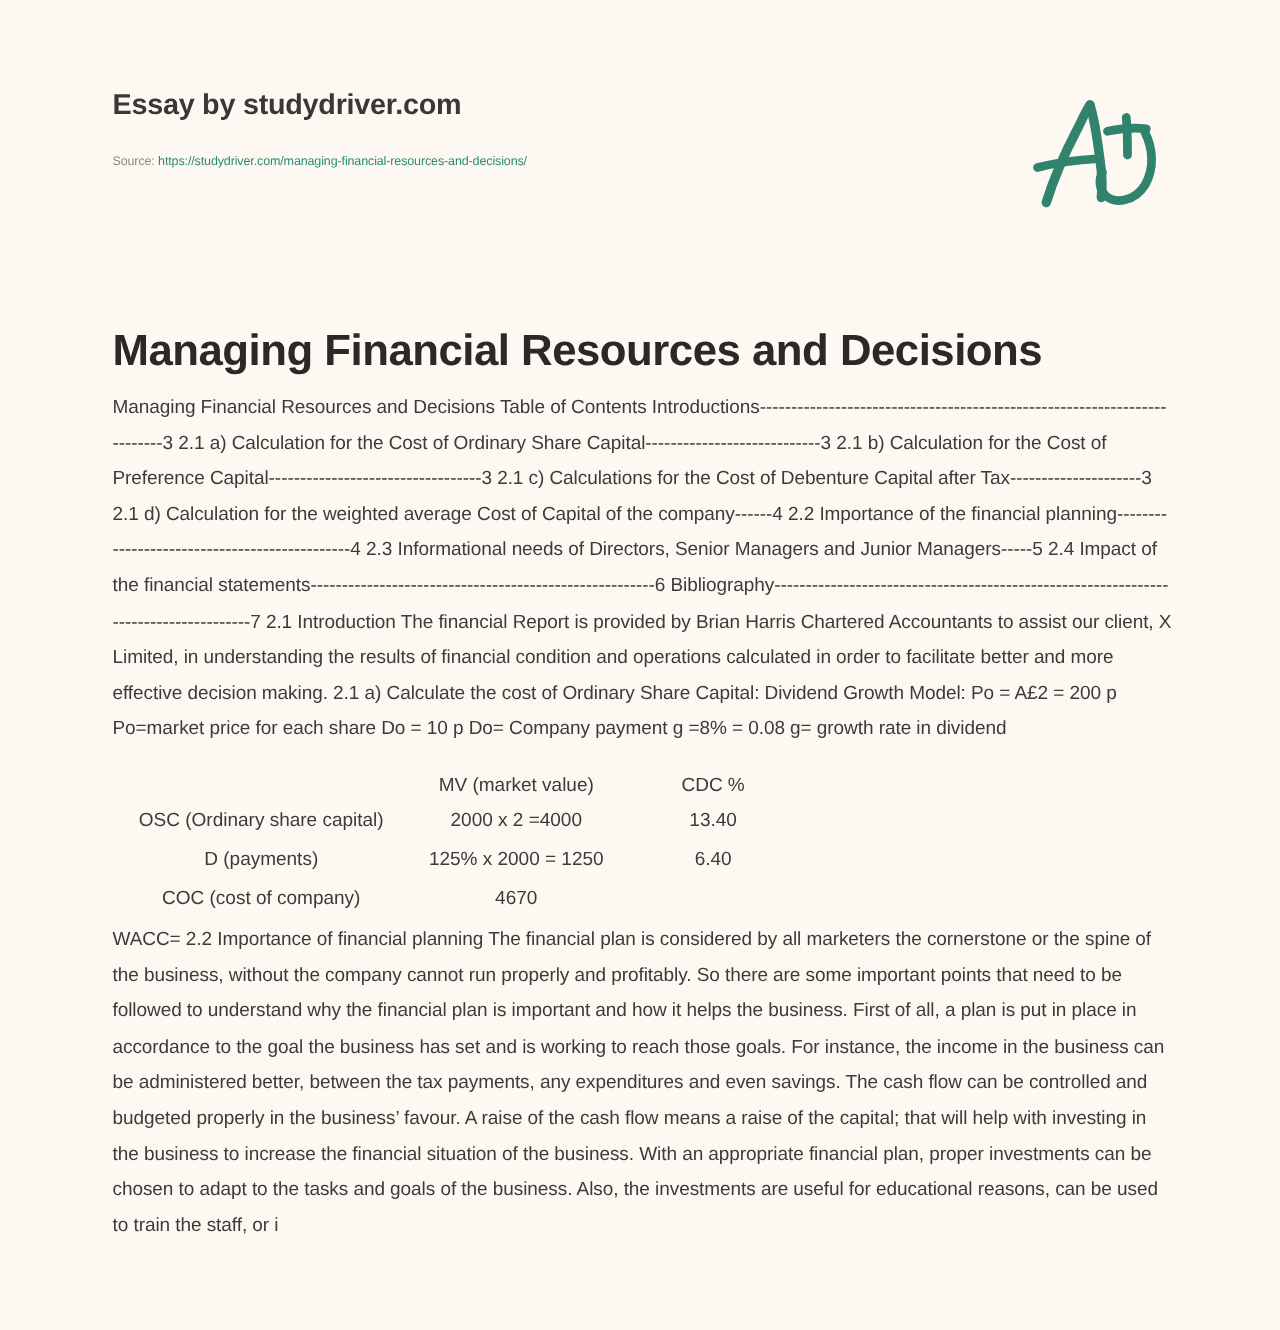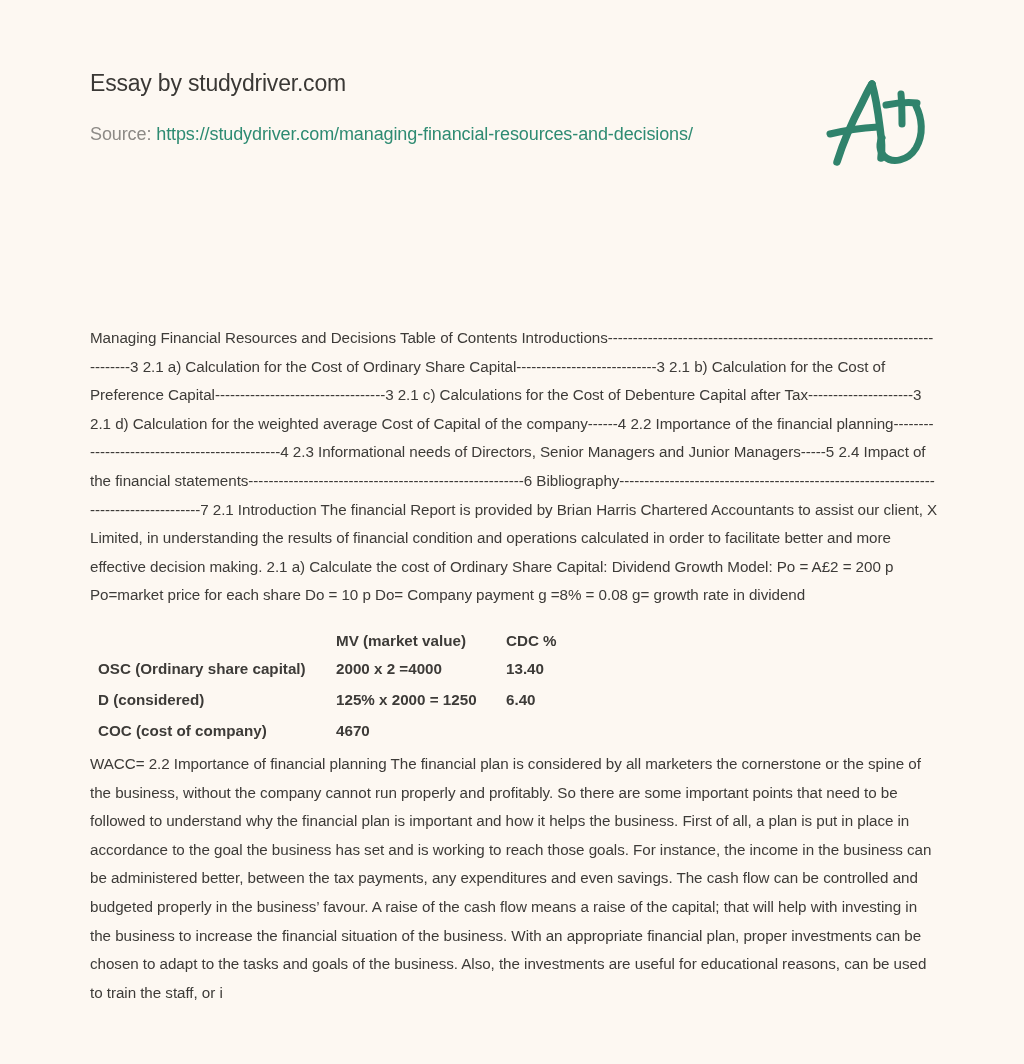--- a/index.html
+++ b/index.html
@@ -31,31 +31,31 @@
     top: 0;
     width: 1024px;
     height: 210px;
   }
 
   .brand-line {
     position: absolute;
     left: 90px;
     top: 70px;
     font-size: 23px;
-    font-weight: normal;
+    font-weight: bold;
     letter-spacing: -0.2px;
     color: #3a3835;
     white-space: nowrap;
   }
 
   .source-line {
     position: absolute;
     left: 90px;
     top: 124px;
-    font-size: 18px;
+    font-size: 10px;
     white-space: nowrap;
     letter-spacing: -0.1px;
   }
   .source-label {
     color: #8d8a86;
   }
   .source-url {
     color: #2e8b72;
   }
 
@@ -81,21 +81,21 @@
     font-weight: bold;
     letter-spacing: -0.4px;
     color: #2b2926;
     white-space: nowrap;
   }
 
   
   .body-col {
     position: absolute;
     left: 90px;
-    top: 324px;
+    top: 312px;
     width: 848px;
   }
 
   .para {
     font-size: 15.2px;
     line-height: 28.6px;
     color: #3d3b38;
     text-align: left;
     letter-spacing: -0.05px;
     word-wrap: break-word;
@@ -113,22 +113,22 @@
     border: 0;
     width: 553px;
     table-layout: fixed;
   }
   table.calc-table td, table.calc-table th {
     border: 0;
     padding: 5px 8px 5px 8px;
     font-size: 15.2px;
     line-height: 21px;
     color: #3d3b38;
-    font-weight: bold;
-    text-align: left;
+    font-weight: normal;
+    text-align: center;
     vertical-align: middle;
   }
   table.calc-table th {
     padding-top: 2px;
     padding-bottom: 2px;
   }
   .col-label  { width: 238px; }
   .col-mv     { width: 170px; }
   .col-cdc    { width: 145px; }
 
@@ -165,20 +165,21 @@
 
           <path d="M74 33 C84 31 96 30 105 31" stroke-width="7"></path>
 
           <path d="M104 34 C110 46 112 62 104 76 C96 89 80 92 72 84 C67 79 67 71 70 66" stroke-width="7"></path>
         </g>
       </svg>
     </div>
 
   </div>
 
+  <h1 class="doc-title">Managing Financial Resources and Decisions</h1>
 
   <div class="body-col">
 
     <p class="para">Managing Financial Resources and Decisions Table of Contents Introductions-------------------------------------------------------------------------3 2.1 a) Calculation for the Cost of Ordinary Share Capital----------------------------3 2.1 b) Calculation for the Cost of Preference Capital----------------------------------3 2.1 c) Calculations for the Cost of Debenture Capital after Tax---------------------3 2.1 d) Calculation for the weighted average Cost of Capital of the company------4 2.2 Importance of the financial planning----------------------------------------------4 2.3 Informational needs of Directors, Senior Managers and Junior Managers-----5 2.4 Impact of the financial statements-------------------------------------------------------6 Bibliography-------------------------------------------------------------------------------------7 2.1 Introduction The financial Report is provided by Brian Harris Chartered Accountants to assist our client, X Limited, in understanding the results of financial condition and operations calculated in order to facilitate better and more effective decision making. 2.1 a) Calculate the cost of Ordinary Share Capital: Dividend Growth Model: Po = A£2 = 200 p Po=market price for each share Do = 10 p Do= Company payment g =8% = 0.08 g= growth rate in dividend</p>
 
     <div class="calc-table-wrap">
       <table class="calc-table">
         <colgroup>
           <col class="col-label">
           <col class="col-mv">
@@ -191,21 +192,21 @@
             <th>CDC %</th>
           </tr>
         </thead>
         <tbody>
           <tr>
             <td>OSC (Ordinary share capital)</td>
             <td>2000 x 2 =4000</td>
             <td>13.40</td>
           </tr>
           <tr>
-            <td>D (considered)</td>
+            <td>D (payments)</td>
             <td>125% x 2000 = 1250</td>
             <td>6.40</td>
           </tr>
           <tr>
             <td>COC (cost of company)</td>
             <td>4670</td>
             <td></td>
           </tr>
         </tbody>
       </table>

